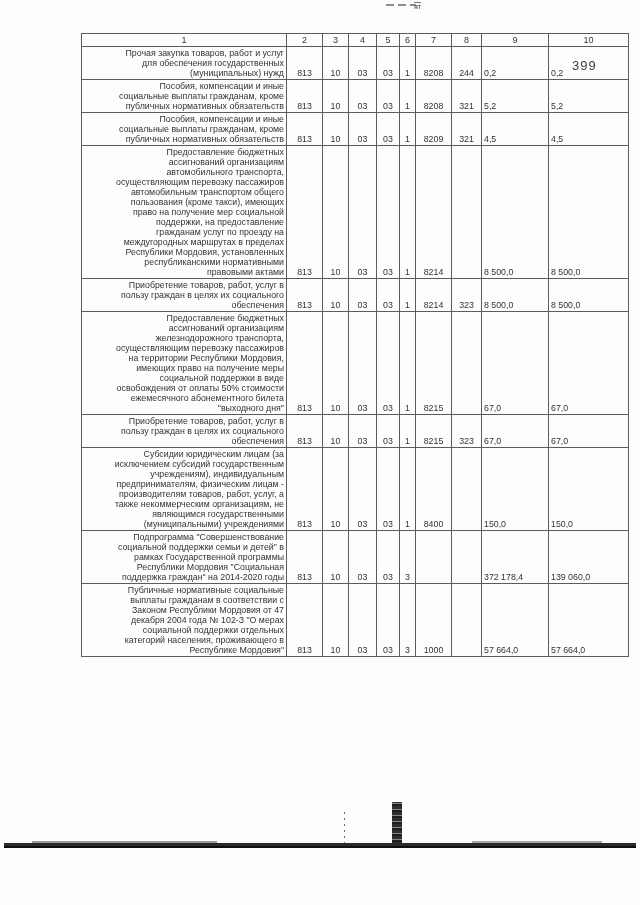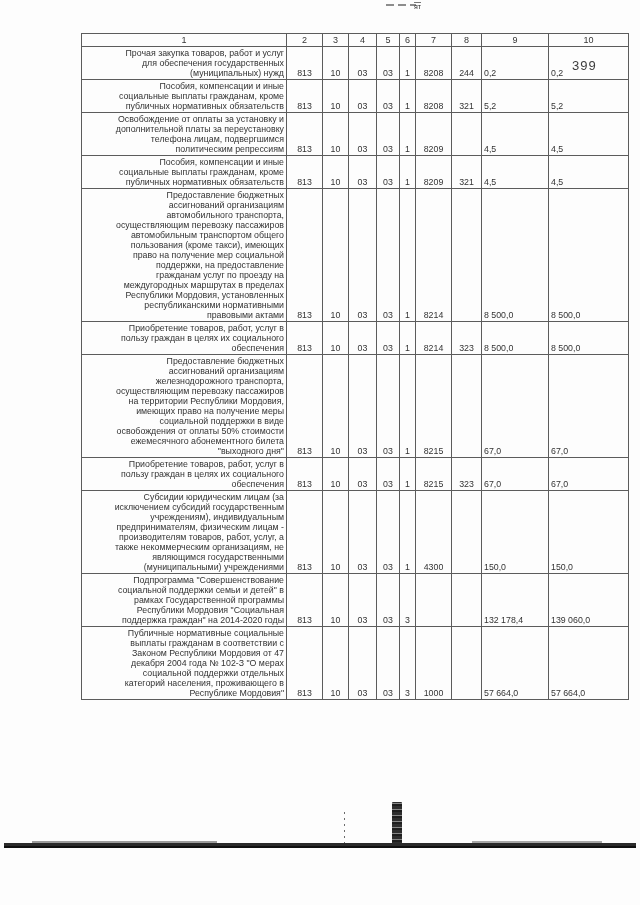--- a/index.html
+++ b/index.html
@@ -145,35 +145,20 @@
           <td class="mid">10</td>
           <td class="mid">03</td>
           <td class="mid">03</td>
           <td class="mid">1</td>
           <td class="mid">8208</td>
           <td class="mid">321</td>
           <td class="amt">5,2</td>
           <td class="amt amt10">5,2</td>
         </tr>
         <tr>
-          <td class="desc">Освобождение от оплаты за установку и
-дополнительной платы за переустановку
-телефона лицам, подвергшимся
-политическим репрессиям</td>
-          <td class="mid">813</td>
-          <td class="mid">10</td>
-          <td class="mid">03</td>
-          <td class="mid">03</td>
-          <td class="mid">1</td>
-          <td class="mid">8209</td>
-          <td class="mid"></td>
-          <td class="amt">4,5</td>
-          <td class="amt amt10">4,5</td>
-        </tr>
-        <tr>
           <td class="desc">Пособия, компенсации и иные
 социальные выплаты гражданам, кроме
 публичных нормативных обязательств</td>
           <td class="mid">813</td>
           <td class="mid">10</td>
           <td class="mid">03</td>
           <td class="mid">03</td>
           <td class="mid">1</td>
           <td class="mid">8209</td>
           <td class="mid">321</td>
@@ -260,39 +245,39 @@
 предпринимателям, физическим лицам -
 производителям товаров, работ, услуг, а
 также некоммерческим организациям, не
 являющимся государственными
 (муниципальными) учреждениями</td>
           <td class="mid">813</td>
           <td class="mid">10</td>
           <td class="mid">03</td>
           <td class="mid">03</td>
           <td class="mid">1</td>
-          <td class="mid">4300</td>
+          <td class="mid">8400</td>
           <td class="mid"></td>
           <td class="amt">150,0</td>
           <td class="amt amt10">150,0</td>
         </tr>
         <tr>
           <td class="desc">Подпрограмма "Совершенствование
 социальной поддержки семьи и детей" в
 рамках Государственной программы
 Республики Мордовия "Социальная
 поддержка граждан" на 2014-2020 годы</td>
           <td class="mid">813</td>
           <td class="mid">10</td>
           <td class="mid">03</td>
           <td class="mid">03</td>
           <td class="mid">3</td>
           <td class="mid"></td>
           <td class="mid"></td>
-          <td class="amt">132 178,4</td>
+          <td class="amt">372 178,4</td>
           <td class="amt amt10">139 060,0</td>
         </tr>
         <tr>
           <td class="desc">Публичные нормативные социальные
 выплаты гражданам в соответствии с
 Законом Республики Мордовия от 47
 декабря 2004 года № 102-З "О мерах
 социальной поддержки отдельных
 категорий населения, проживающего в
 Республике Мордовия"</td>

